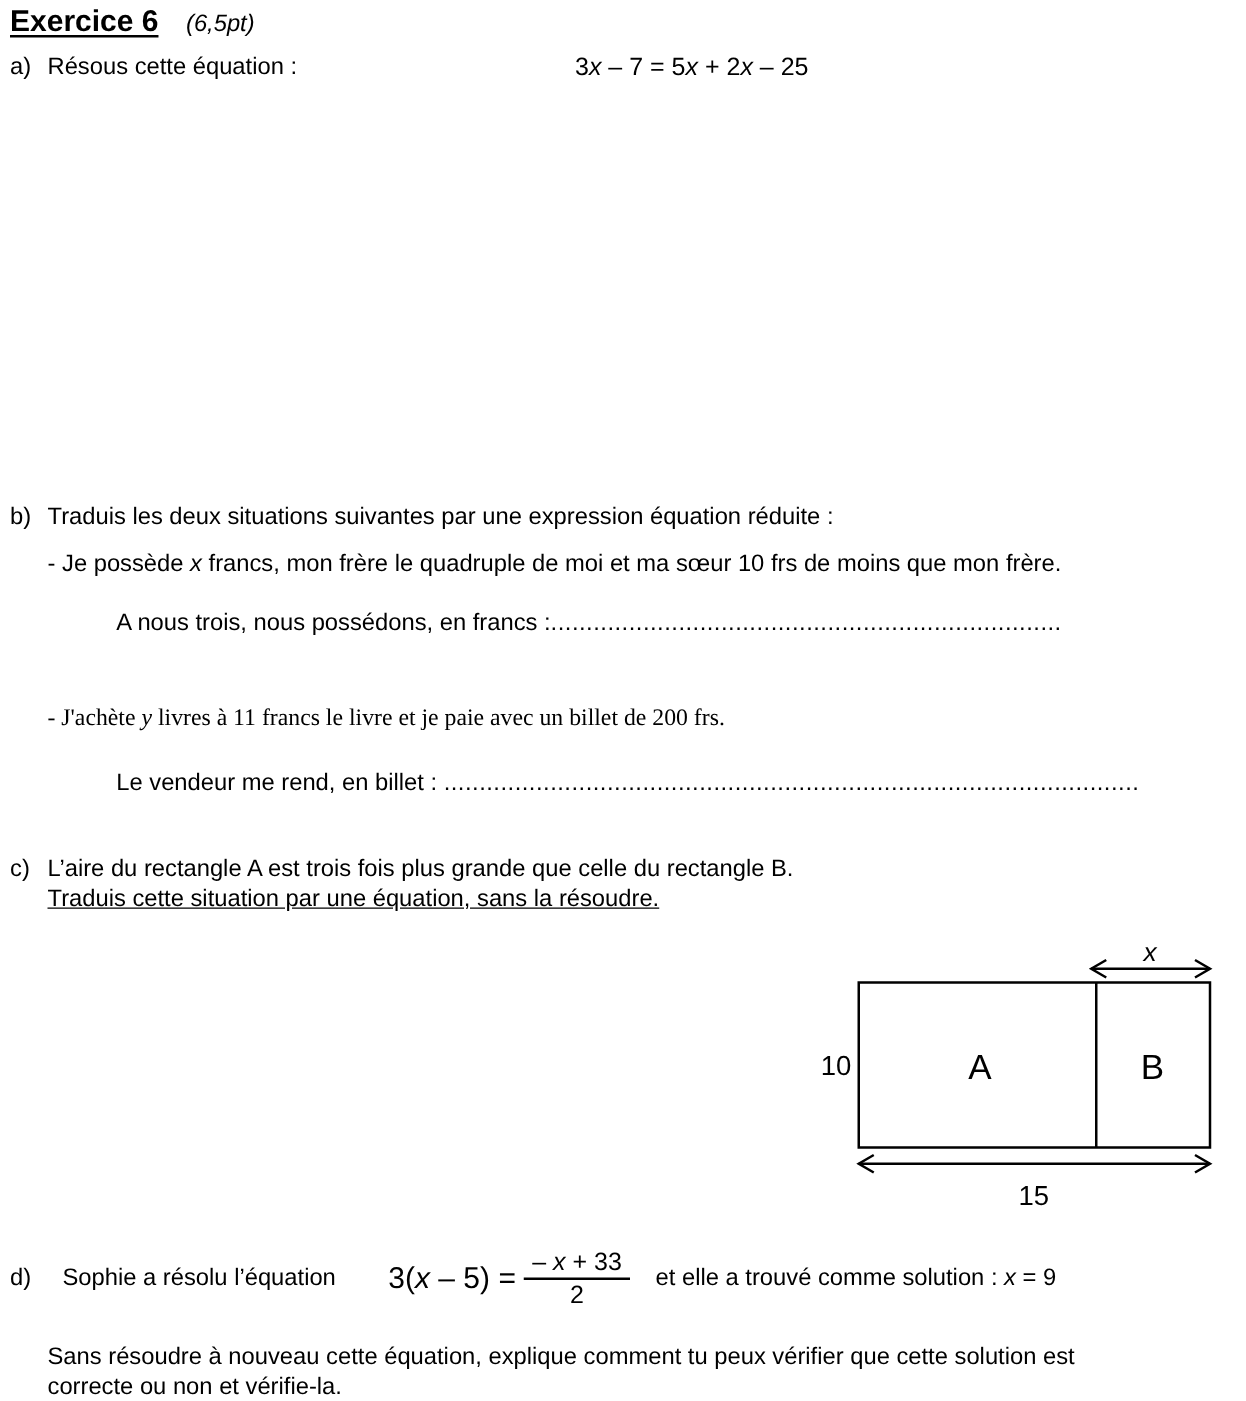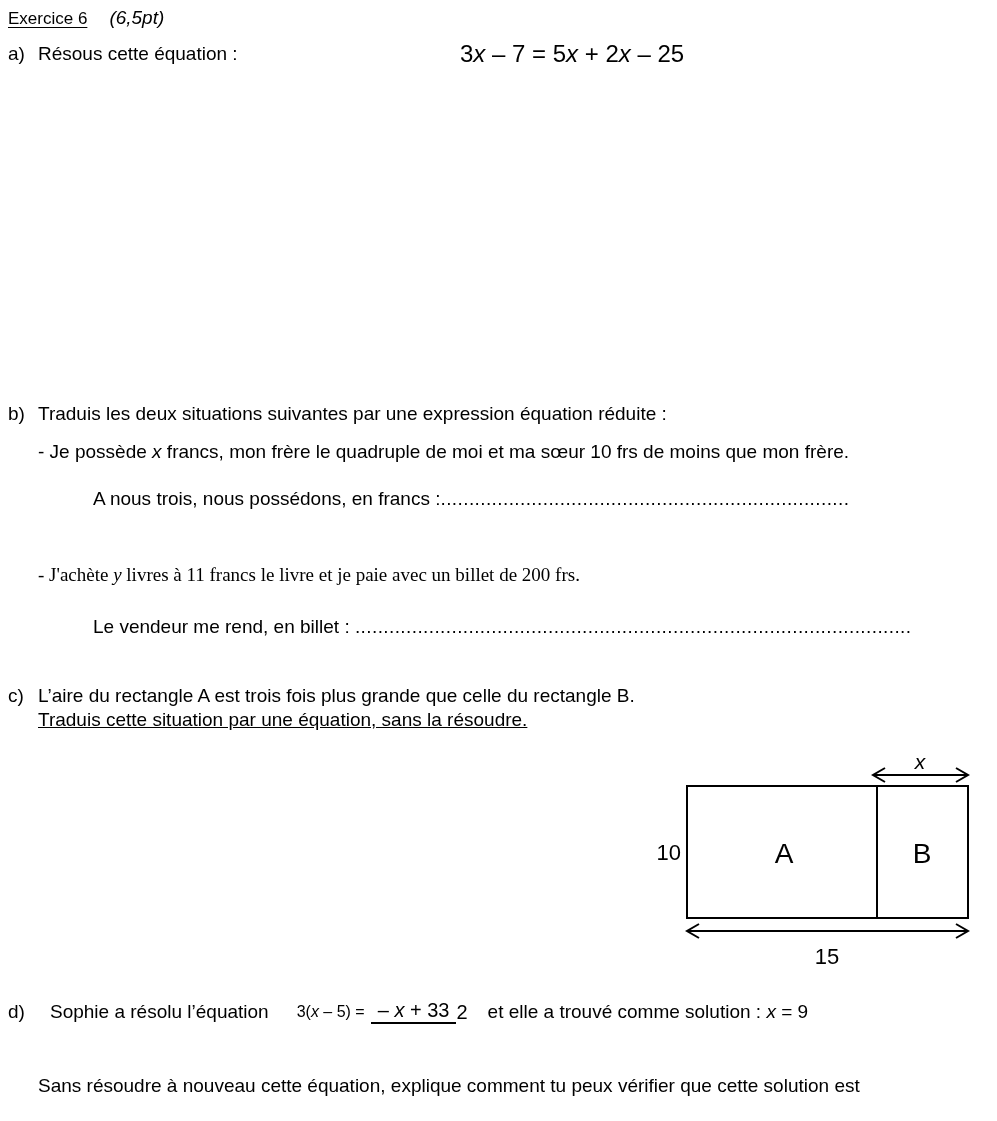--- a/index.html
+++ b/index.html
@@ -6,32 +6,32 @@
   body {
     width: 997px; height: 1121px;
     background: #ffffff; color: #000000;
     font-family: "Liberation Sans", "DejaVu Sans", sans-serif;
     font-size: 19px; line-height: 24px;
     position: relative; overflow: hidden;
   }
   .abs { position: absolute; }
   .row { white-space: nowrap; }
   .item-label { display: inline-block; width: 30px; }
-  .title { font-weight: normal; font-size: 17px; text-decoration: underline; text-underline-offset: 3px; }
+  .title { font-weight: bold; font-size: 24px; text-decoration: underline; text-underline-offset: 3px; }
   .points { font-style: italic; margin-left: 22px; }
-  .equation { font-size: 24px; white-space: nowrap; }
+  .equation { font-size: 20px; white-space: nowrap; }
   .dots { letter-spacing: 0.4px; }
   i { font-style: italic; }
   .two-line span { display: block; }
 
   
   .d-line { display: flex; align-items: center; white-space: nowrap; }
   .d-prompt { margin-left: 12px; }
-  .d-eq { margin-left: 28px; font-size: 16px; }
-  .frac { display: inline-flex; flex-direction: row; align-items: center; margin-left: 6px; font-size: 20px; line-height: 22px; }
+  .d-eq { margin-left: 42px; font-size: 24px; }
+  .frac { display: inline-flex; flex-direction: column; align-items: center; margin-left: 6px; font-size: 20px; line-height: 22px; }
   .frac .num { border-bottom: 2px solid #000; padding: 0 7px 1px 7px; }
   .frac .den { padding-top: 1px; }
   .d-tail { margin-left: 20px; }
 
   
   svg text { font-family: "Liberation Sans", "DejaVu Sans", sans-serif; fill: #000; }
   .svg-num { font-size: 22px; }
   .svg-ab { font-size: 28px; }
   .svg-x { font-size: 21px; font-style: italic; }
 </style>
@@ -100,13 +100,14 @@
   <span class="d-eq">3(<i>x</i> – 5) =</span>
   <span class="frac">
     <span class="num">– <i>x</i> + 33</span>
     <span class="den">2</span>
   </span>
   <span class="d-tail">et elle a trouvé comme solution : <i>x</i> = 9</span>
 </div>
 
 <div class="abs two-line" style="top:1074px; left:38px;">
   <span>Sans résoudre à nouveau cette équation, explique comment tu peux vérifier que cette solution est</span>
+  <span>correcte ou non et vérifie-la.</span>
 </div>
 
 </body></html>

